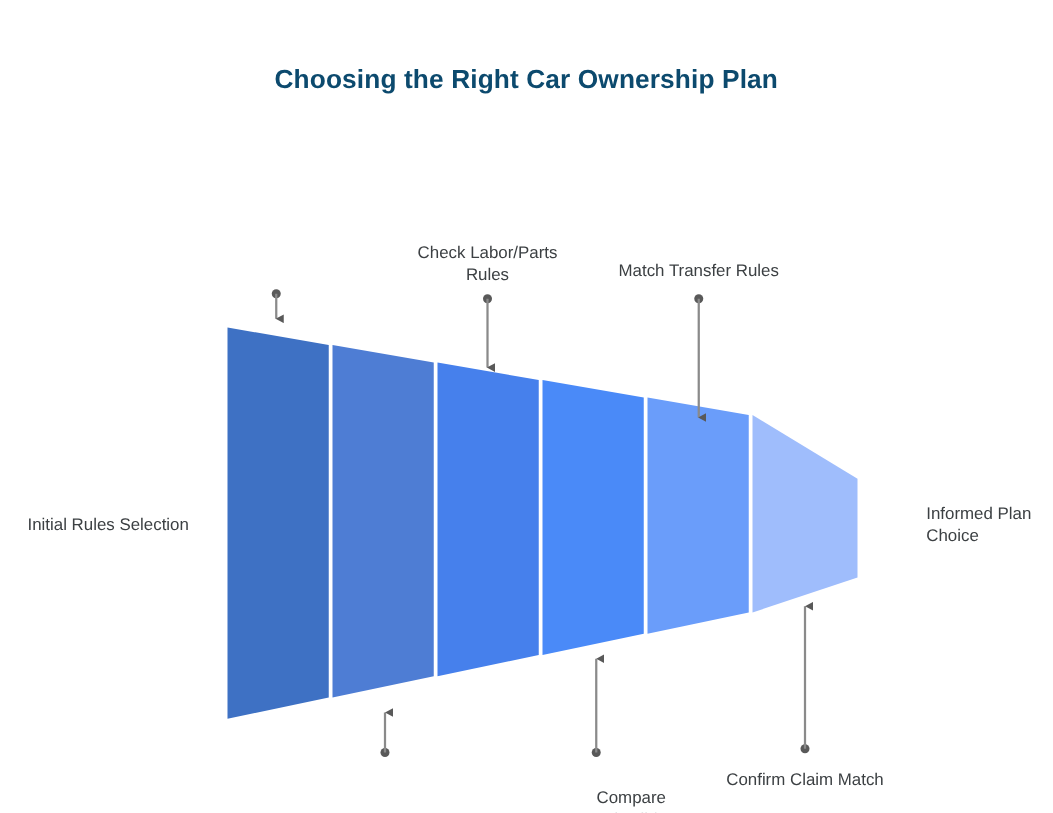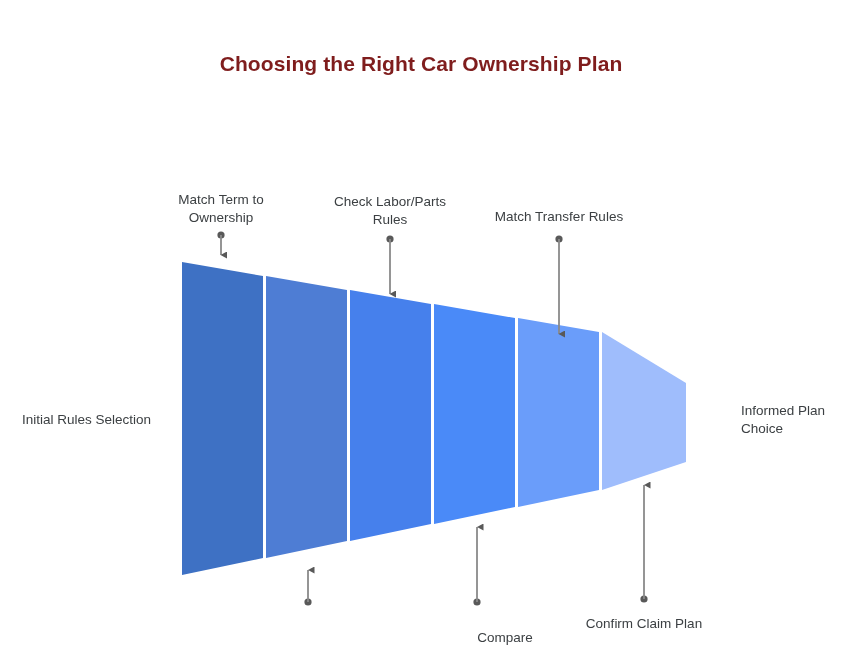--- a/index.html
+++ b/index.html
@@ -21,21 +21,21 @@
     height: 650px;
   }
   #chart-title {
     position: absolute;
     left: 0;
     top: 52px;
     width: 842px;
     text-align: center;
     font-size: 21px;
     font-weight: bold;
-    color: #7f1d1d;
+    color: #0c4a6e;
     letter-spacing: 0.1px;
   }
   #funnel-svg {
     position: absolute;
     left: 0;
     top: 0;
     width: 842px;
     height: 650px;
   }
   .node-label {
@@ -108,23 +108,21 @@
         <line x1="644" y1="599" x2="644" y2="485" stroke="#8a8a8a" stroke-width="1.8" marker-end="url(#arrowhead-up)"></line>
       </g>
     </g>
   </svg>
 
   <div class="node-label label-left" style="left:22px; top:411px; width:180px;">Initial Rules Selection</div>
 
   <div class="node-label label-left" style="left:741px; top:402px; width:120px;">Informed Plan
 Choice</div>
 
-  <div class="node-label label-center" style="left:221px; top:191px; width:190px;">Match Term to
-Ownership</div>
   <div class="node-label label-center" style="left:390px; top:193px; width:200px;">Check Labor/Parts
 Rules</div>
   <div class="node-label label-center" style="left:559px; top:208px; width:220px;">Match Transfer Rules</div>
 
   <div class="node-label label-center" style="left:505px; top:613px; width:180px;margin-top:16px;">Compare
 Deductibles</div>
-  <div class="node-label label-center" style="left:644px; top:615px; width:220px;">Confirm Claim Plan</div>
+  <div class="node-label label-center" style="left:644px; top:615px; width:220px;">Confirm Claim Match</div>
 
 </div>
 
 </body></html>

